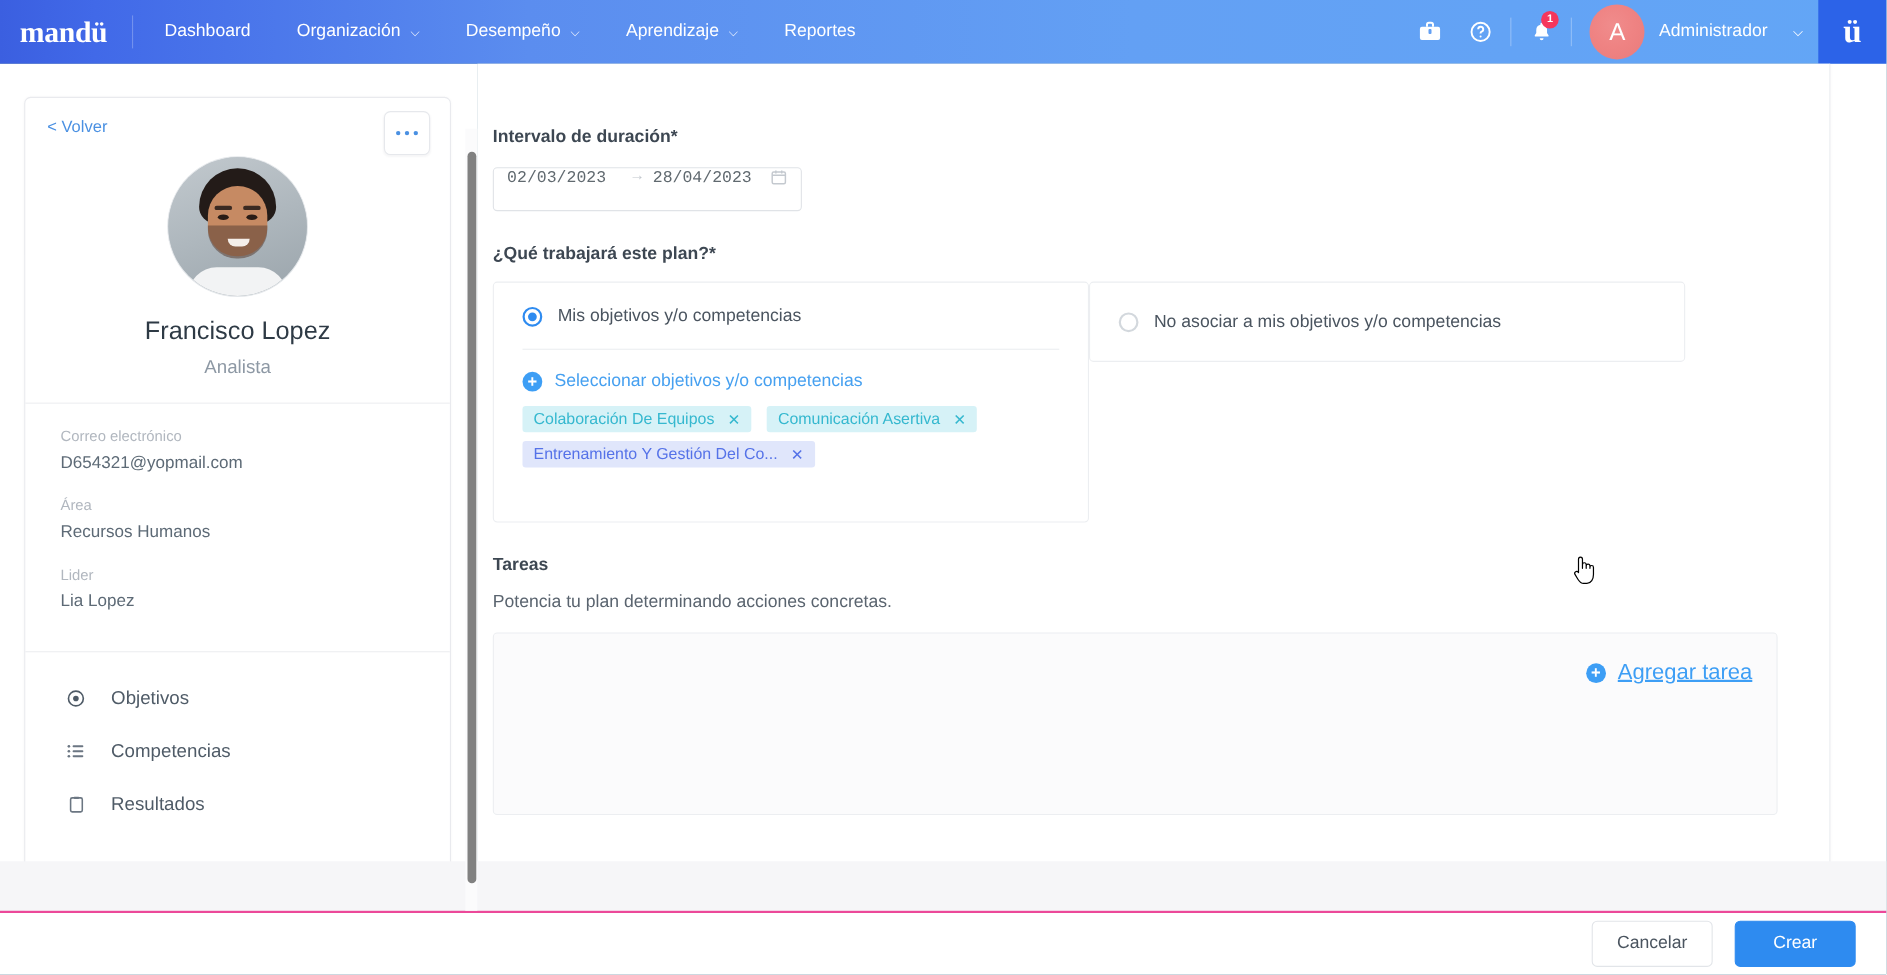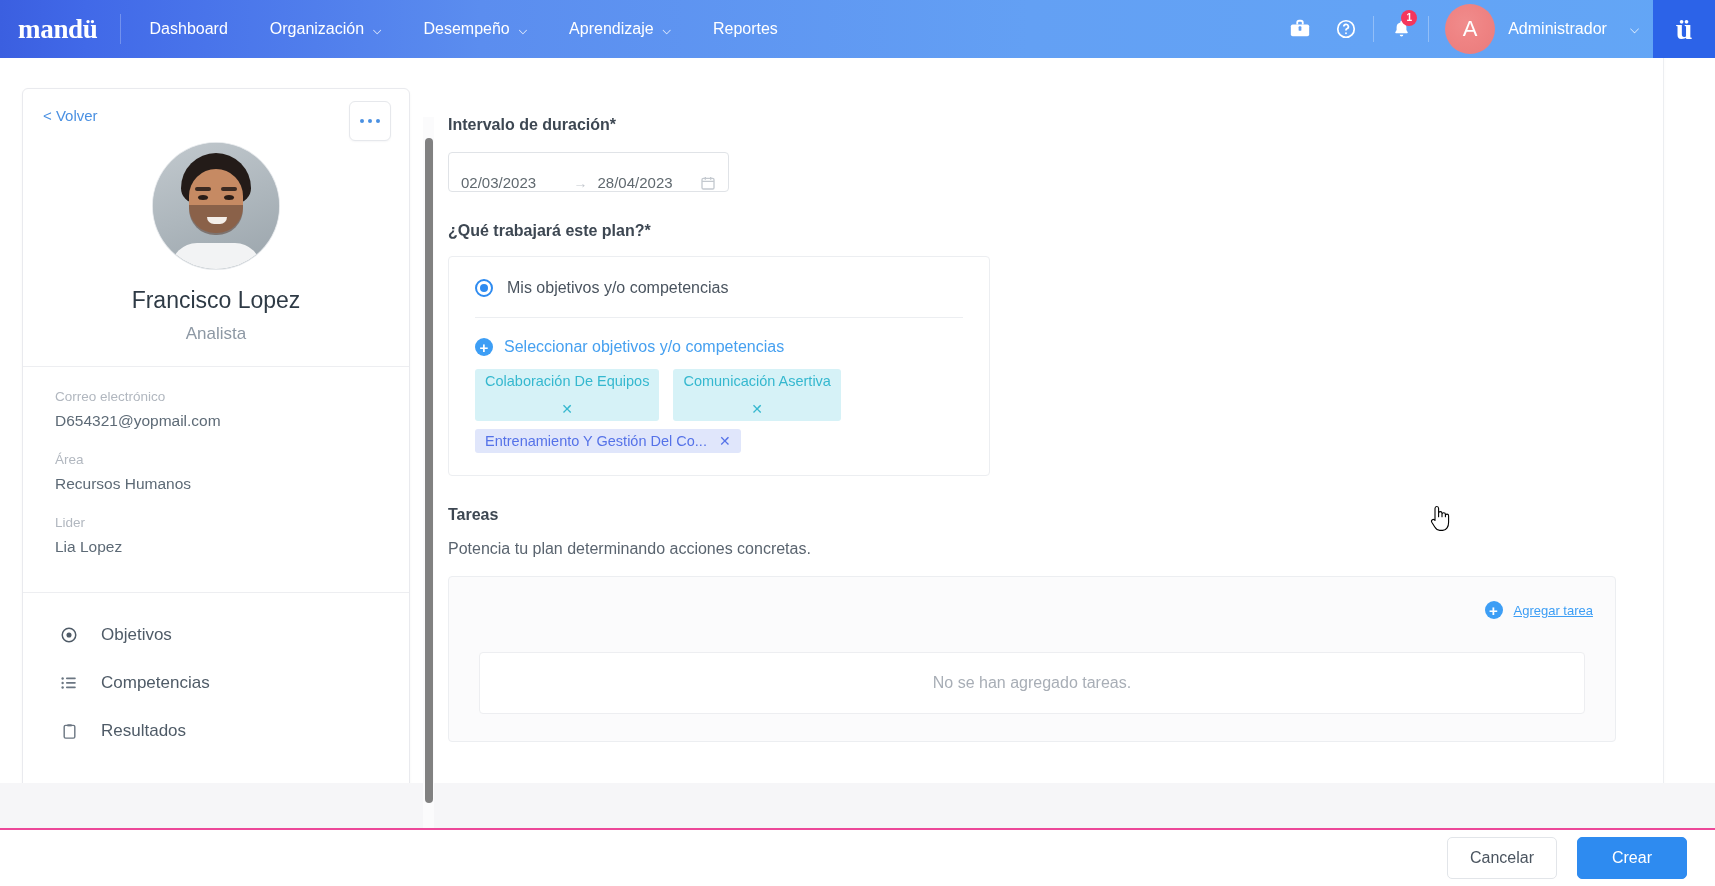--- a/index.html
+++ b/index.html
@@ -130,21 +130,21 @@
     border:1px solid #eceef1; border-radius:6px; background:#fff;
     box-shadow:0 1px 3px rgba(16,24,40,0.03);
   }
   .form-body { position:absolute; left:14px; top:58px; width:1210px; }
 
   .lbl { font-size:16px; color:#3d4752; font-weight:600; }
   .lbl-2 { font-size:16px; color:#3d4752; font-weight:600; }
 
   .daterange {
     margin-top:18px; width:281px; height:40px; border:1px solid #e0e3e7; border-radius:4px;
-    display:flex; align-items:flex-end; padding: 0 12px; background:#fff; cursor:text;
+    display:flex; align-items:flex-start; padding: 0 12px; background:#fff; cursor:text;font-family:Liberation Mono, monospace;
   }
   .dr-date { font-size:15px; color:#60696f; width:104px; }
   .dr-arrow { color:#c2c7cd; font-size:14px; padding: 0 10px; flex:0 0 auto; }
   .dr-cal { margin-left:auto; color:#c4c9cf; display:flex; }
 
   .q-label { margin-top:30px; }
 
   .radio-row { display:flex; margin-top:16px; align-items:flex-start; }
   .radio-card {
     border:1px solid #eceef1; border-radius:4px; background:#fff; padding:22px 26px;
@@ -171,35 +171,35 @@
     display:flex; align-items:center; justify-content:center; font-size:15px; line-height:1;
     flex:0 0 auto; font-weight:600;
   }
   .select-link-text { color:#46a0f0; font-size:16px; }
 
   .chips { margin-top:13px; display:flex; flex-wrap:wrap; gap:8px 14px; max-width:455px; }
   .chip {
     display:inline-flex; align-items:center; gap:12px;
     padding: 4px 10px; border-radius:3px; font-size:14.5px; white-space:nowrap;
   }
-  .chip.teal { background:#d6f2f7; color:#35b8cf;flex-direction:column; }
+  .chip.teal { background:#d6f2f7; color:#35b8cf; }
   .chip.blue { background:#e0e6fb; color:#5572e8; }
   .chip .x { font-size:14px; cursor:pointer; }
 
   .tareas-h { margin-top:30px; font-size:16px; color:#3d4752; font-weight:600; }
   .tareas-sub { margin-top:16px; font-size:16px; color:#5a646f; }
 
   .tareas-box {
     margin-top:18px; width:1168px; height:166px;
     border:1px solid #eceef1; border-radius:4px; background:#fbfbfc; position:relative;
   }
   .add-task {
     position:absolute; right:22px; top:24px; display:flex; align-items:center; gap:11px; cursor:pointer;
   }
-  .add-task-text { color:#3d9ef5; font-size:13px; text-decoration:underline; }
+  .add-task-text { color:#3d9ef5; font-size:20px; text-decoration:underline; }
   .empty-box {
     position:absolute; left:30px; right:30px; top:75px; height:62px;
     border:1px solid #edeef1; border-radius:4px; background:#fff;
     display:flex; align-items:center; justify-content:center;
   }
   .empty-text { color:#a8aeb6; font-size:16px; }
 
   .cursor {
     position:absolute; left:1429px; top:505px; width:22px; height:30px; pointer-events:none; z-index:40;
   }
@@ -410,32 +410,35 @@
               <span>Comunicación Asertiva</span>
               <span class="x">✕</span>
             </span>
             <span class="chip blue">
               <span>Entrenamiento Y Gestión Del Co...</span>
               <span class="x">✕</span>
             </span>
           </div>
         </div>
 
+        <div class="radio-card rc-right">
+          <div class="radio-line">
+            <span class="radio"></span>
+            <span class="radio-text">No asociar a mis objetivos y/o competencias</span>
+          </div>
+        </div>
       </div>
 
       <div class="tareas-h">Tareas</div>
       <div class="tareas-sub">Potencia tu plan determinando acciones concretas.</div>
 
       <div class="tareas-box">
         <div class="add-task">
           <span class="plus-ico">+</span>
           <span class="add-task-text">Agregar tarea</span>
-        </div>
-        <div class="empty-box">
-          <span class="empty-text">No se han agregado tareas.</span>
         </div>
       </div>
     </div>
   </div>
 
   <div class="cursor">
     <svg width="22" height="30" viewBox="0 0 22 30">
       <path d="M6 3.5c0-1.1.8-2 1.8-2s1.8.9 1.8 2v8.2V8.4c0-1 .8-1.8 1.7-1.8s1.7.8 1.7 1.8v3.3V9.6c0-1 .8-1.8 1.7-1.8s1.7.8 1.7 1.8v2.1v-.9c0-.9.7-1.7 1.6-1.7s1.6.8 1.6 1.7v6.4c0 4.3-2.1 8.2-5.9 8.2h-3c-2.4 0-3.6-1.2-5.1-3.6l-2.8-4.6c-.5-.9-.2-2 .6-2.5.8-.5 1.9-.3 2.4.5l.2.3V3.5z" fill="#fff" stroke="#000" stroke-width="1.1" stroke-linejoin="round"></path>
     </svg>
   </div>

